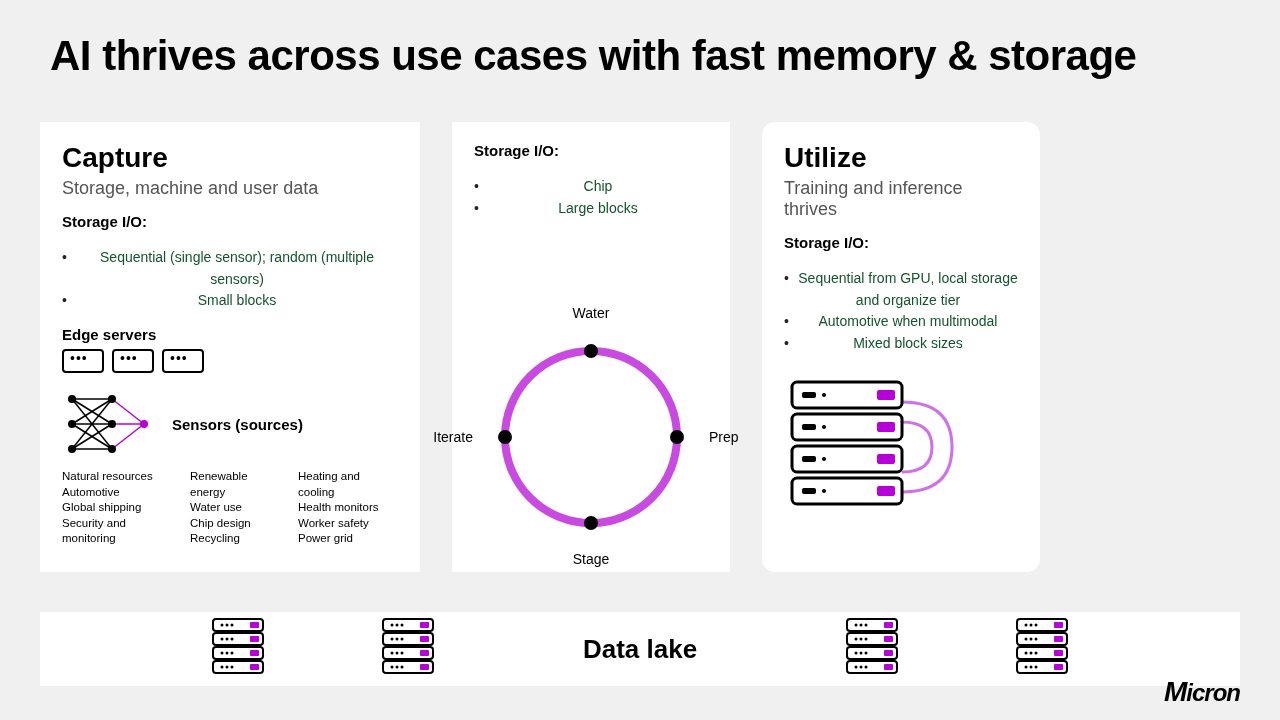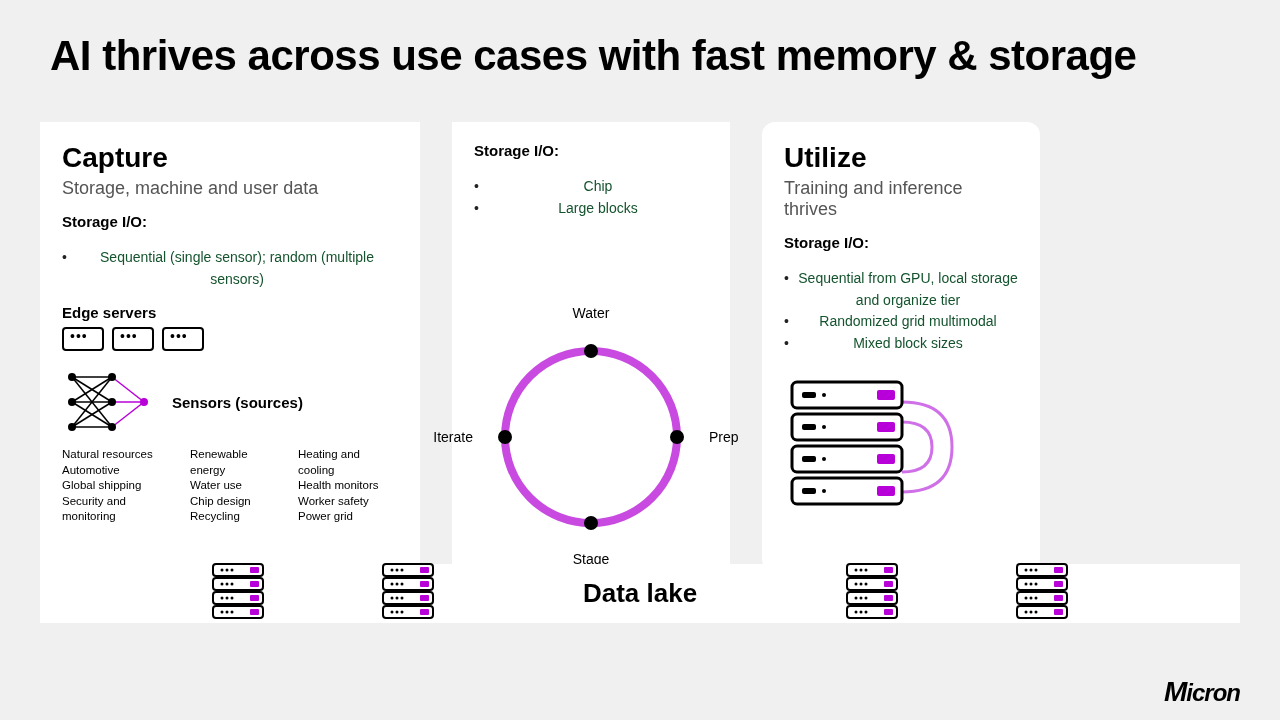--- a/index.html
+++ b/index.html
@@ -31,21 +31,21 @@
   
   .cycle-wrap { position: absolute; left: 50%; top: 205px; transform: translateX(-50%); width: 220px; height: 220px; }
   .cycle-label { position: absolute; font-size: 14px; }
   .lbl-top { left: 50%; top: -22px; transform: translateX(-50%); }
   .lbl-right { left: 100%; top: 50%; transform: translateY(-50%); margin-left: 8px; }
   .lbl-bottom { left: 50%; top: 100%; transform: translateX(-50%); margin-top: 4px; }
   .lbl-left { right: 100%; top: 50%; transform: translateY(-50%); margin-right: 8px; }
   
   .cluster { position: absolute; left: 20px; top: 250px; }
   
-  .datalake { position: absolute; left: 40px; top: 564px; width: 1200px; height: 59px; background: #fff; display: flex; align-items: center; justify-content: center; }
+  .datalake { position: absolute; left: 40px; top: 612px; width: 1200px; height: 74px; background: #fff; display: flex; align-items: center; justify-content: center; }
   .dl-label { font-size: 26px; font-weight: 700; }
   .dl-stack { position: absolute; }
   .dl-stack.s1 { left: 170px; }
   .dl-stack.s2 { left: 340px; }
   .dl-stack.s3 { right: 340px; }
   .dl-stack.s4 { right: 170px; }
   
   .logo { position: absolute; right: 40px; bottom: 12px; font-size: 24px; font-weight: 700; font-style: italic; letter-spacing: -1px; }
   .logo .m { font-size: 28px; }
 </style>
@@ -56,20 +56,21 @@
   <div class="title">AI thrives across use cases with fast memory &amp; storage</div>
 
   <div class="cards">
 
     <div class="card c1">
       <h2>Capture</h2>
       <div class="subtitle">Storage, machine and user data</div>
       <div class="io-label">Storage I/O:</div>
       <ul class="bullets">
         <li>Sequential (single sensor); random (multiple sensors)</li>
+        <li>Small blocks</li>
       </ul>
       <div class="section-label">Edge servers</div>
       <div class="edge-row">
         <div class="edge-srv"></div>
         <div class="edge-srv"></div>
         <div class="edge-srv"></div>
       </div>
       <div class="sensors-row">
         <svg width="90" height="70">
           <g stroke="#000" stroke-width="1.5" fill="none">
@@ -136,21 +137,21 @@
         <div class="cycle-label lbl-left">Iterate</div>
       </div>
     </div>
 
     <div class="card c3">
       <h2>Utilize</h2>
       <div class="subtitle">Training and inference thrives</div>
       <div class="io-label">Storage I/O:</div>
       <ul class="bullets">
         <li>Sequential from GPU, local storage and organize tier</li>
-        <li>Randomized grid multimodal</li>
+        <li>Automotive when multimodal</li>
         <li>Mixed block sizes</li>
       </ul>
       <div class="cluster">
         <svg width="200" height="150">
           <g stroke="#d070e8" stroke-width="3" fill="none">
             <path d="M120 30 Q170 30 170 75 Q170 120 120 120"></path>
             <path d="M120 50 Q150 50 150 75 Q150 100 120 100"></path>
           </g>
           <g>
             <rect x="10" y="10" width="110" height="26" rx="5" fill="#fff" stroke="#000" stroke-width="3"></rect>

